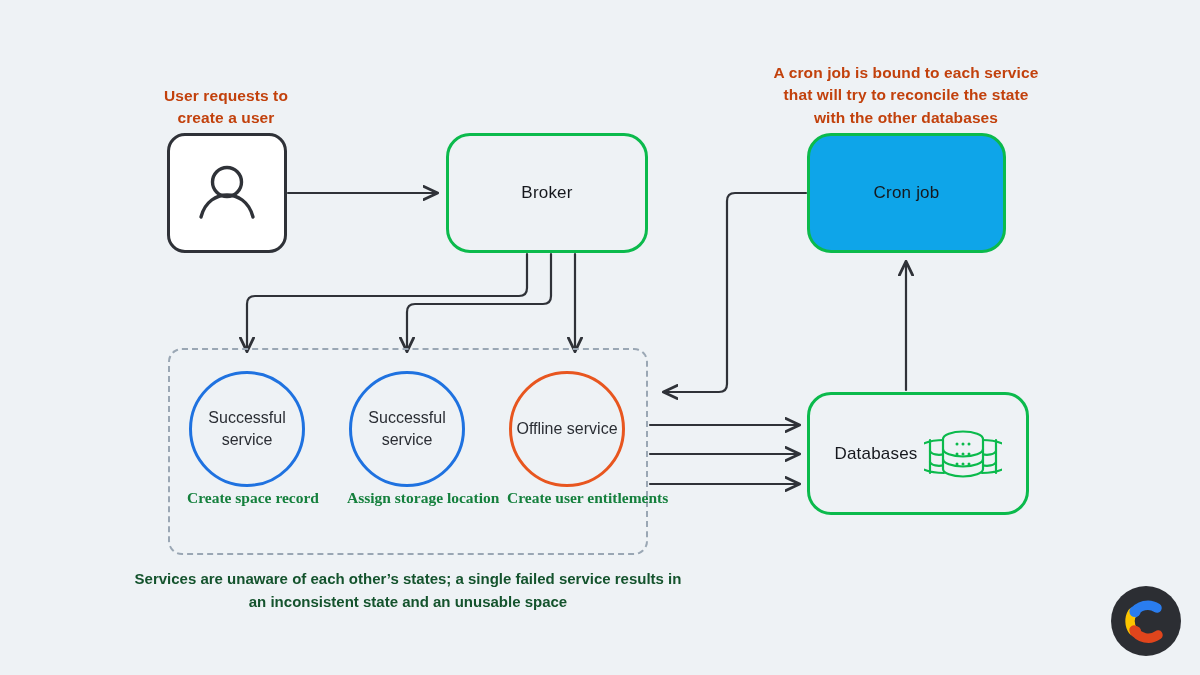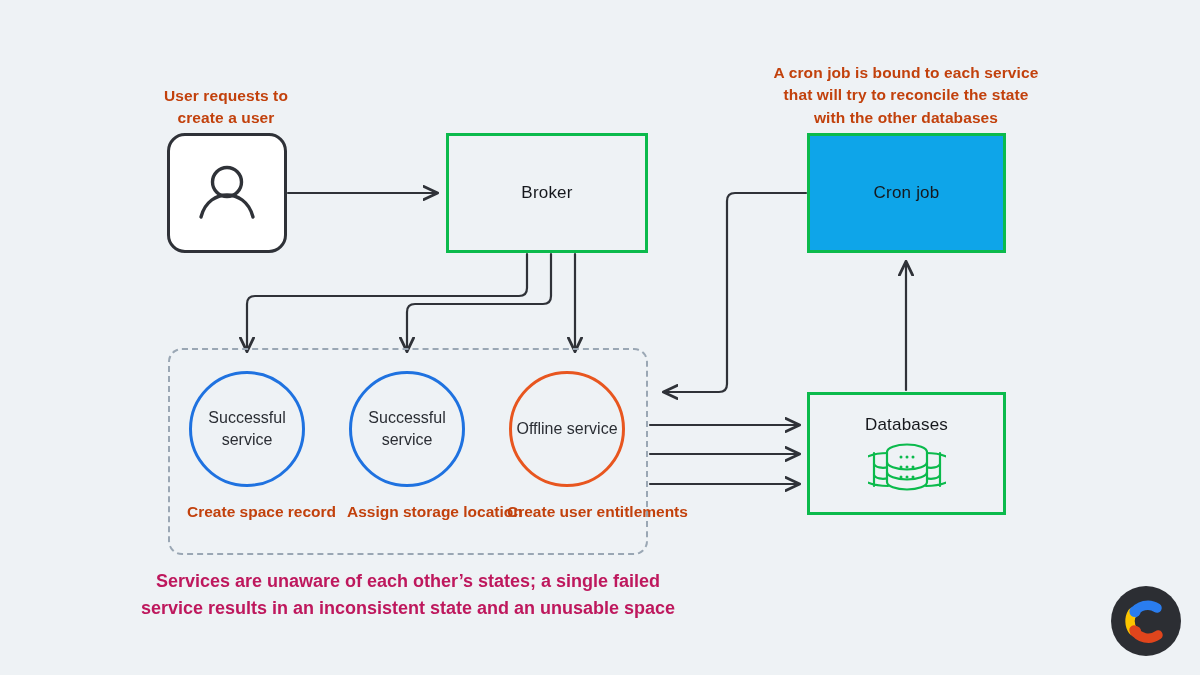--- a/index.html
+++ b/index.html
@@ -38,21 +38,21 @@
     letter-spacing: .1px;
   }
   .cap-user   { left: 146px; top: 85px;  width: 160px; }
   .cap-broker { left: 446px; top: 107px; width: 184px; }
   .cap-cron   { left: 766px; top: 62px;  width: 280px; }
 
   
   .box {
     position: absolute;
     box-sizing: border-box;
-    border-radius: 0;
+    border-radius: 24px;
     display: flex;
     align-items: center;
     justify-content: center;
   }
   .box-user {
     left: 167px; top: 133px;
     width: 120px; height: 120px;
     border: 3.5px solid #2f3238;
     background: #ffffff;
     border-radius: 18px;
@@ -64,24 +64,23 @@
     background: #eef2f5;
   }
   .box-cron {
     left: 807px; top: 133px;
     width: 199px; height: 120px;
     border: 3.5px solid #0bba4c;
     background: #0ea5e9;
   }
   .box-db {
     left: 807px; top: 392px;
-    width: 199px; height: 123px;
+    width: 222px; height: 123px;
     border: 3.5px solid #0bba4c;
     background: #eef2f5;
-    flex-direction: column;
     gap: 6px;
   }
   .box-label {
     font-size: 17px;
     font-weight: 400;
     color: #16181d;
     letter-spacing: .2px;
   }
 
   
@@ -111,39 +110,39 @@
     margin: 0 auto;
   }
   .circle-ok   { border: 3.5px solid #1f72e0; justify-content: flex-end; }
   .circle-fail { border: 3.5px solid #e8561f; }
   .circle-text {
     font-size: 16px;
     line-height: 1.35;
     color: #2b2e34;
   }
   .service-sub {
-    margin-top: 14px;
     font-size: 15.5px;
     font-weight: 700;
     line-height: 1.4;
-    color: #c2410c;
+    color: #15803d;
     white-space: nowrap;
+    font-family: Liberation Serif, serif;
   }
   .svc-1 { left: 187px; top: 371px; }
   .svc-2 { left: 347px; top: 371px; }
   .svc-3 { left: 507px; top: 371px; text-align: right; }
 
   
   .footnote {
     position: absolute;
     left: 128px; top: 568px;
     width: 560px;
     text-align: center;
-    color: #be185d;
-    font-size: 18px;
+    color: #14532d;
+    font-size: 15px;
     font-weight: 700;
     line-height: 1.5;
   }
 
   
   .logo {
     position: absolute;
     left: 1111px; top: 586px;
     width: 70px; height: 70px;
     border-radius: 50%;

